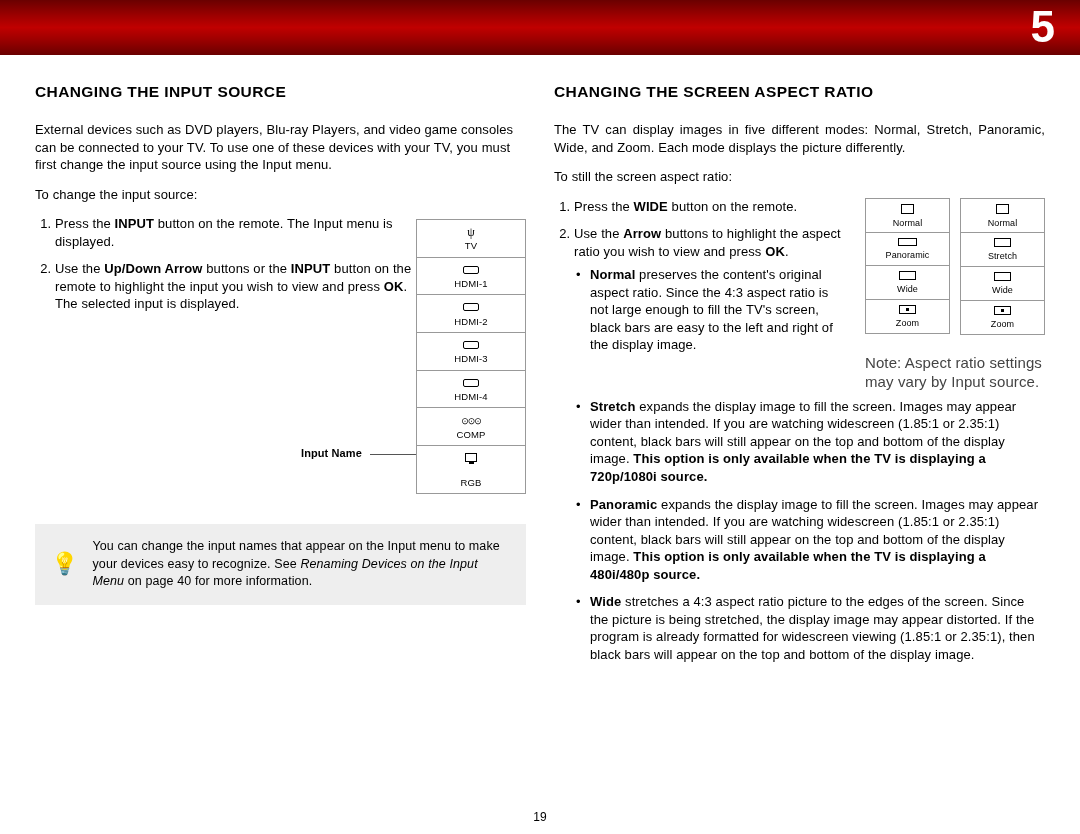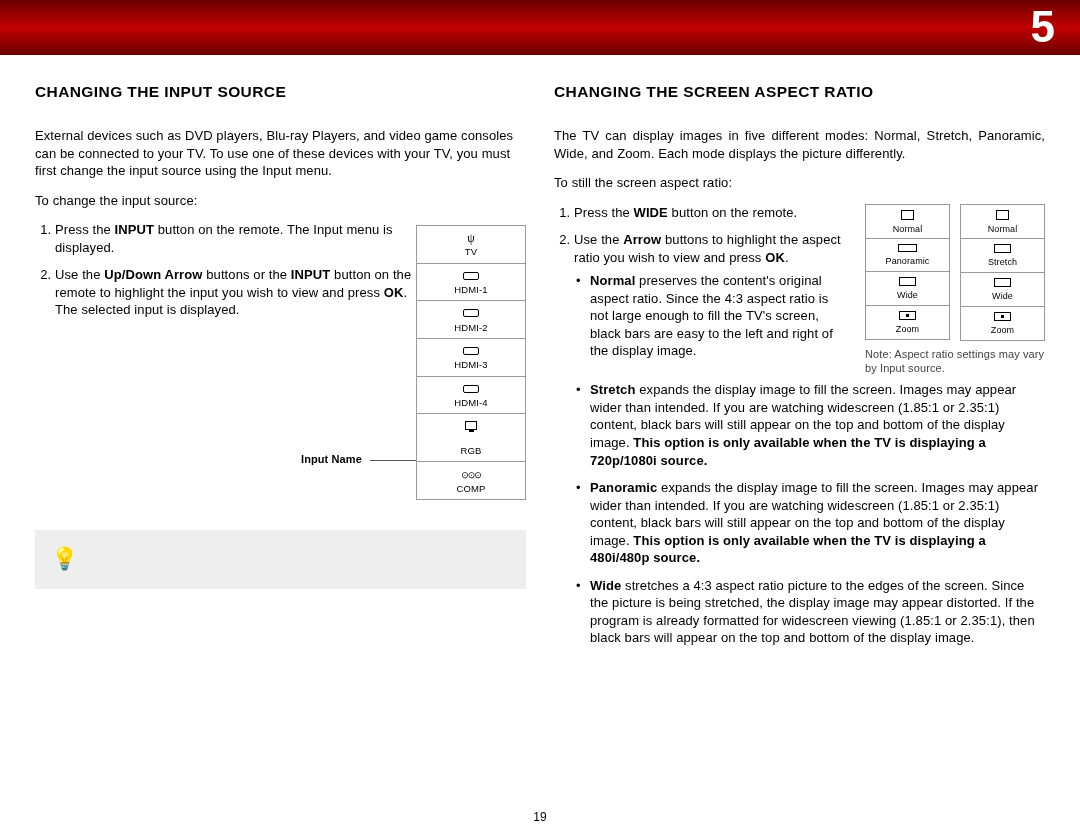--- a/index.html
+++ b/index.html
@@ -29,21 +29,21 @@
   .content {
     display: flex;
     padding: 28px 35px 0 35px;
     gap: 28px;
   }
   .col { flex: 1; }
   h2 {
     font-size: 15.5px;
     font-weight: 700;
     letter-spacing: 0.4px;
-    margin-bottom: 26px;
+    margin-bottom: 20px;
   }
   p { margin-bottom: 12px; line-height: 1.35; }
   ol { list-style: decimal; padding-left: 20px; }
   ol > li { margin-bottom: 10px; line-height: 1.35; }
   ul.bullets { list-style: none; padding-left: 16px; margin-top: 6px; }
   ul.bullets > li { position: relative; margin-bottom: 10px; line-height: 1.35; }
   ul.bullets > li::before { content: "•"; position: absolute; left: -14px; top: 0; }
 
   .left-flex { display: flex; gap: 4px; }
   .left-text { flex: 1; }
@@ -102,21 +102,21 @@
     font-size: 9px;
     padding: 5px 0 4px 0;
     line-height: 1.1;
   }
   .rshape { display: inline-block; border: 1.5px solid #000; margin-bottom: 2px; }
   .sh-43  { width: 13px; height: 10px; }
   .sh-pan { width: 19px; height: 8px; }
   .sh-wide{ width: 17px; height: 9px; }
   .sh-zoom{ width: 17px; height: 9px; position: relative; }
   .sh-zoom::after { content:""; position:absolute; width:3px; height:3px; background:#000; left:6px; top:2px; }
-  .ratio-note { font-size: 11px; color: #444; margin-top: 6px; line-height: 1.3; }
+  .ratio-note { font-size: 15px; color: #444; margin-top: 18px; line-height: 1.3; }
 
   .bottom-pagenum {
     position: absolute;
     left: 0; right: 0;
     bottom: 10px;
     text-align: center;
     font-size: 12px;
   }
   .italic { font-style: italic; }
 
@@ -154,27 +154,30 @@
       </div>
 
       <div class="input-menu">
         <div class="input-label-callout">Input Name</div>
         <div class="callout-line"></div>
         <div class="input-row"><span class="ic ic-antenna"></span><span>TV</span></div>
         <div class="input-row"><span class="ic"><span class="ic-hdmi"></span></span><span>HDMI-1</span></div>
         <div class="input-row"><span class="ic"><span class="ic-hdmi"></span></span><span>HDMI-2</span></div>
         <div class="input-row"><span class="ic"><span class="ic-hdmi"></span></span><span>HDMI-3</span></div>
         <div class="input-row"><span class="ic"><span class="ic-hdmi"></span></span><span>HDMI-4</span></div>
+        <div class="input-row"><span class="ic ic-comp"></span><span>COMP</span></div>
         <div class="input-row"><span class="ic"><span class="ic-rgb"></span></span><br><span>RGB</span></div>
-        <div class="input-row"><span class="ic ic-comp"></span><span>COMP</span></div>
       </div>
     </div>
 
     <div class="tipbox">
       <div class="bulb-icon">💡</div>
+      <div>
+        <span>You can change the input names that appear on the Input menu to make your devices easy to recognize. See </span><span class="italic">Renaming Devices on the Input Menu</span><span> on page 40 for more information.</span>
+      </div>
     </div>
   </div>
 
   <div class="col">
     <h2>CHANGING THE SCREEN ASPECT RATIO</h2>
     <p style="text-align:justify">The TV can display images in five different modes: Normal, Stretch, Panoramic, Wide, and Zoom. Each mode displays the picture differently.</p>
     <p>To still the screen aspect ratio:</p>
 
     <div class="right-flex">
       <div class="right-text">

